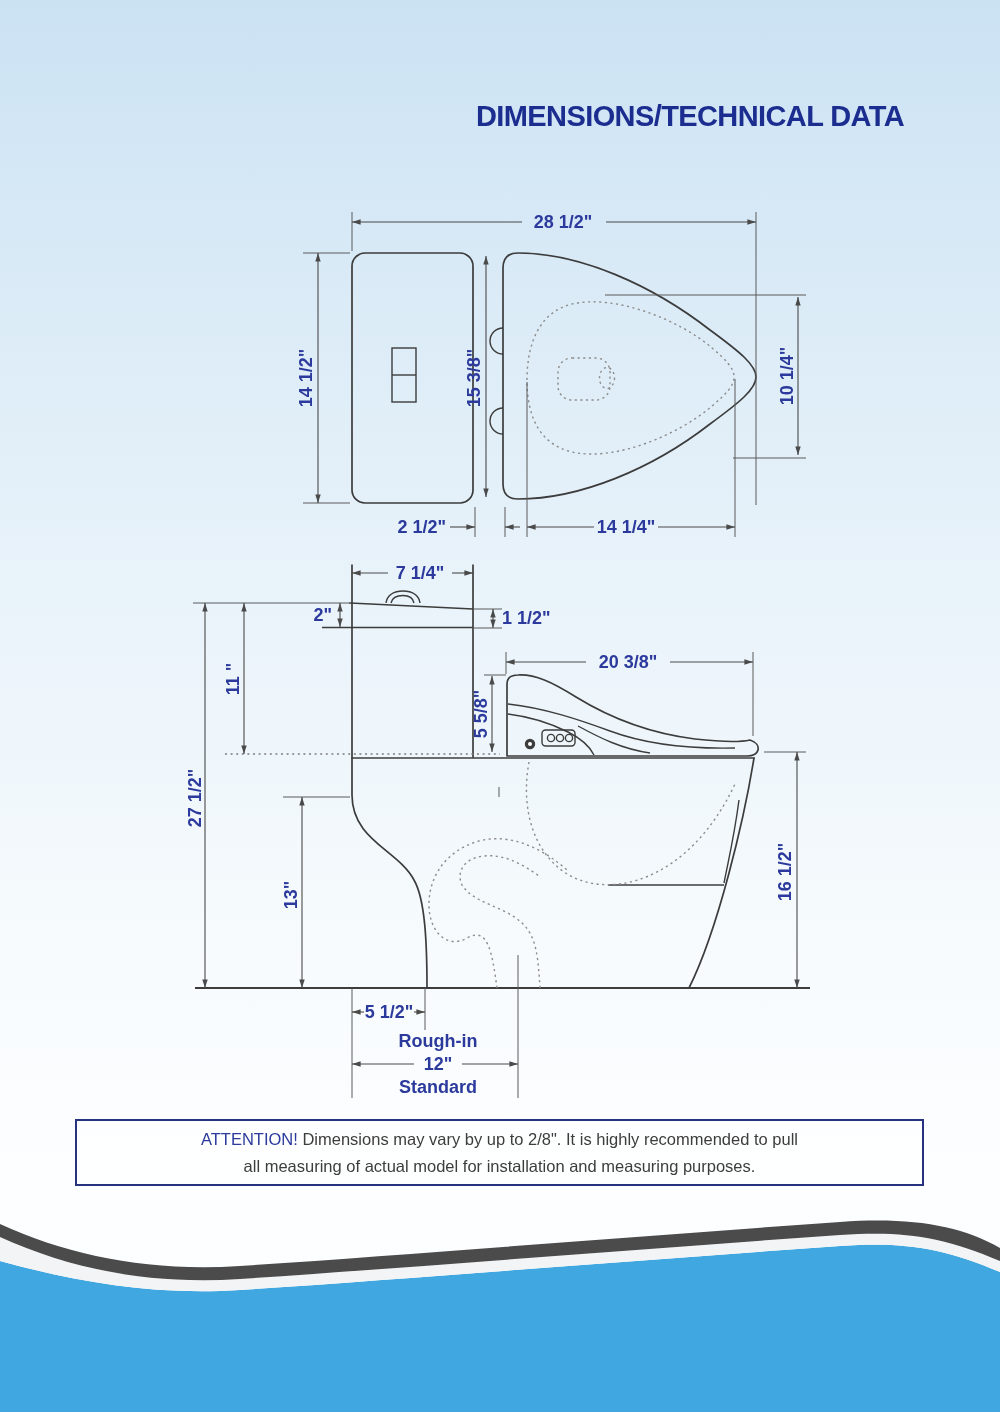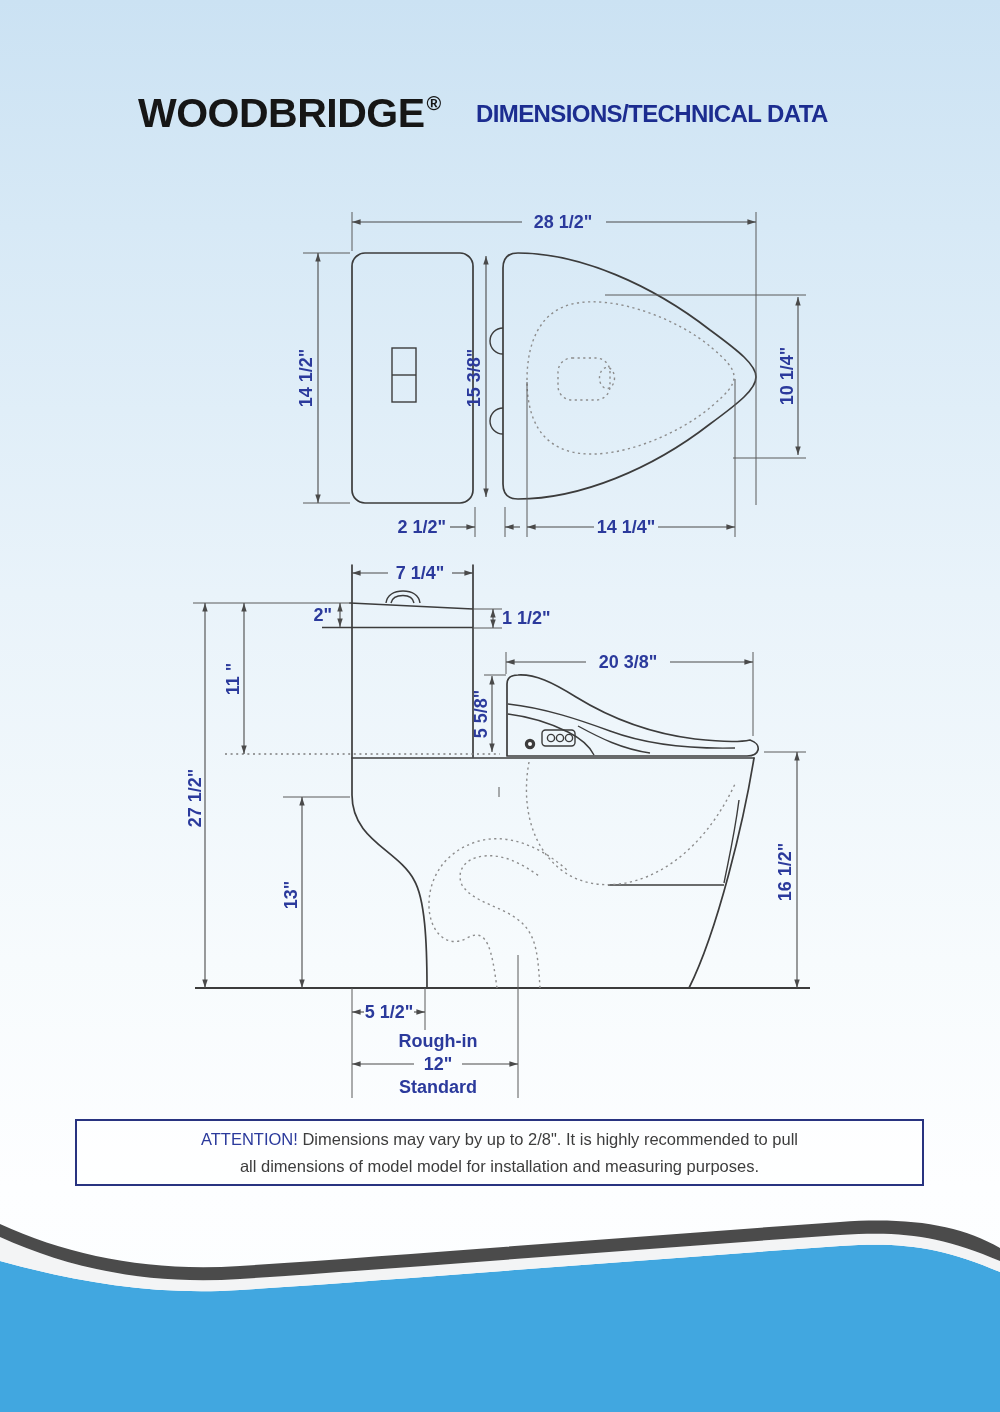--- a/index.html
+++ b/index.html
@@ -12,21 +12,21 @@
   }
   .hdr{position:absolute;left:0;top:0;width:100%;height:170px;}
   .brand{
     position:absolute;left:138px;top:93px;
     font-size:41px;font-weight:bold;color:#161616;letter-spacing:-.5px;line-height:1;
     white-space:nowrap;
   }
   .reg{font-size:20px;font-weight:bold;position:relative;top:-17px;left:2px;}
   .title{
     position:absolute;left:476px;top:102px;
-    font-size:24px;font-weight:bold;color:#1c2d90;letter-spacing:-.6px;line-height:1;
+    font-size:29px;font-weight:bold;color:#1c2d90;letter-spacing:-.6px;line-height:1;
     white-space:nowrap;
   }
   svg.draw{position:absolute;left:0;top:0;}
   .ol{fill:none;stroke:#3c3c3c;stroke-width:1.7;stroke-linecap:round;stroke-linejoin:round;}
   .ol2{fill:none;stroke:#3c3c3c;stroke-width:1.4;}
   .thin{fill:none;stroke:#5a5a5a;stroke-width:1;}
   .dim{fill:none;stroke:#4a4a4a;stroke-width:1.1;}
   .dash{fill:none;stroke:#8d8d8d;stroke-width:1.4;stroke-dasharray:2.2 3.4;}
   .dot{fill:none;stroke:#7d7d7d;stroke-width:1.3;stroke-dasharray:2 3.6;}
   .floor{fill:none;stroke:#3c3c3c;stroke-width:1.9;}
@@ -41,21 +41,20 @@
     font-size:16.5px;color:#3d3d3d;line-height:1.6;text-align:center;
   }
   .attention .hl{color:#2b3a9c;}
 </style>
 </head>
 <body>
 
 <div class="page">
 
   <div class="hdr">
-    <div class="brand"><span>WOODBRIDGE</span><span class="reg">®</span></div>
     <div class="title">DIMENSIONS/TECHNICAL DATA</div>
   </div>
 
   <svg class="draw" width="1000" height="1412" viewBox="0 0 1000 1412">
     <defs>
       <marker id="ar" viewBox="0 0 9 6" markerWidth="9" markerHeight="6" refX="8.6" refY="3" orient="auto-start-reverse" markerUnits="userSpaceOnUse">
         <path d="M0,0.3 L8.6,3 L0,5.7 Z" fill="#4a4a4a"></path>
       </marker>
     </defs>
 
@@ -194,16 +193,16 @@
       <path d="M0,1261 C70,1280 150,1296 240,1290 C420,1278 640,1260 840,1246 C900,1242 940,1246 1000,1272 L1000,1412 L0,1412 Z" fill="#41a7e0"></path>
       <path d="M0,1237 C70,1269 150,1285 240,1279 C420,1267 640,1249 840,1235 C900,1231 940,1235 1000,1261
                L1000,1272 C940,1246 900,1242 840,1246 C640,1260 420,1278 240,1290 C150,1296 70,1280 0,1261 Z" fill="#f3f4f5"></path>
       <path d="M0,1224 C70,1256 150,1272 240,1266 C420,1254 640,1236 840,1222 C910,1217 960,1225 1000,1248
                L1000,1261 C940,1235 900,1231 840,1235 C640,1249 420,1267 240,1279 C150,1285 70,1269 0,1237 Z" fill="#4b4b4b"></path>
     </g>
   </svg>
 
   <div class="attention">
     <div><span class="hl">ATTENTION!</span><span> Dimensions may vary by up to 2/8". It is highly recommended to pull</span></div>
-    <div>all dimensions of model model for installation and measuring purposes.</div>
+    <div>all measuring of actual model for installation and measuring purposes.</div>
   </div>
 
 </div>
 
 </body></html>

